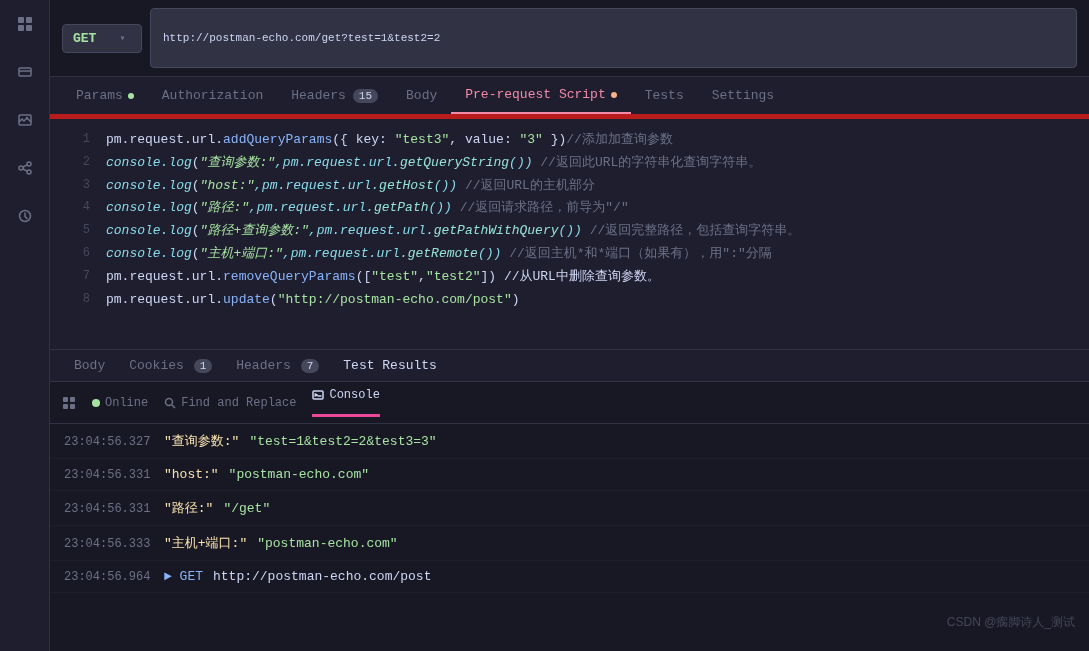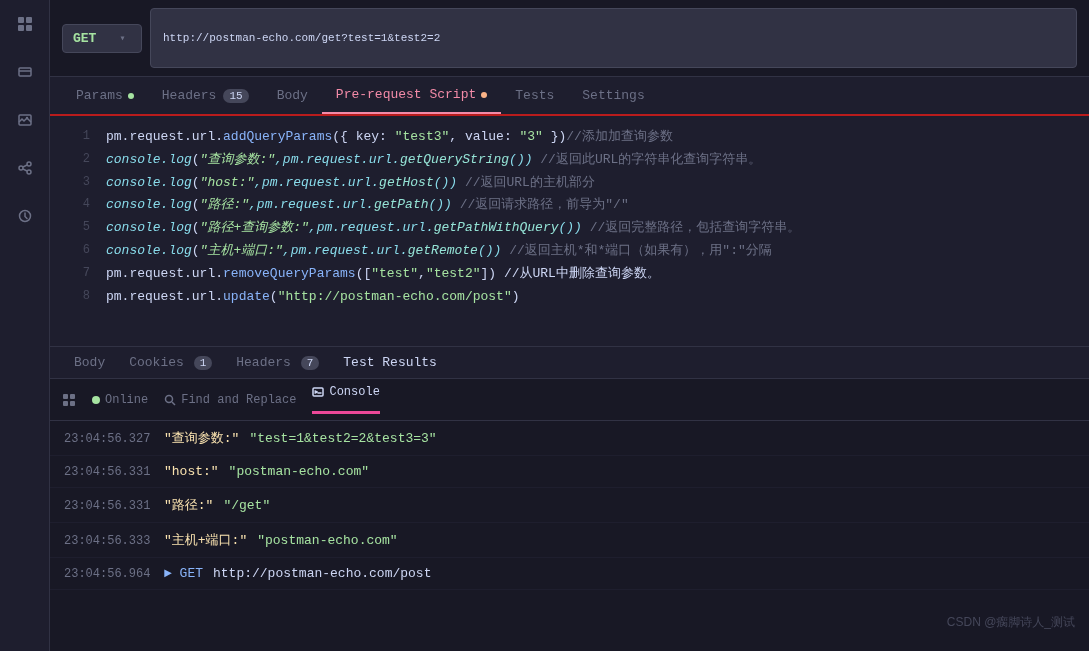--- a/index.html
+++ b/index.html
@@ -82,21 +82,21 @@
       font-family: inherit;
       font-size: 11px;
     }
 
     
     .tabs {
       display: flex;
       align-items: center;
       padding: 0 12px;
       background: #1e1e2e;
-      border-bottom: 2px solid #b91c1c;
+      border-bottom: 5px solid #b91c1c;
       gap: 0;
     }
     .tab {
       padding: 10px 14px;
       font-size: 13px;
       color: #6c7086;
       cursor: pointer;
       position: relative;
       display: flex;
       align-items: center;
@@ -287,20 +287,23 @@
     </div>
     <input class="url-input" type="text" value="http://postman-echo.com/get?test=1&amp;test2=2" style="">
   </div>
 
   <div class="tabs">
     <div class="tab">
       <span>Params</span>
       <span class="dot dot-green"></span>
     </div>
     <div class="tab">
+      <span>Authorization</span>
+    </div>
+    <div class="tab">
       <span>Headers</span>
       <span class="badge">15</span>
     </div>
     <div class="tab">
       <span>Body</span>
     </div>
     <div class="tab active">
       <span>Pre-request Script</span>
       <span class="dot dot-orange"></span>
     </div>

